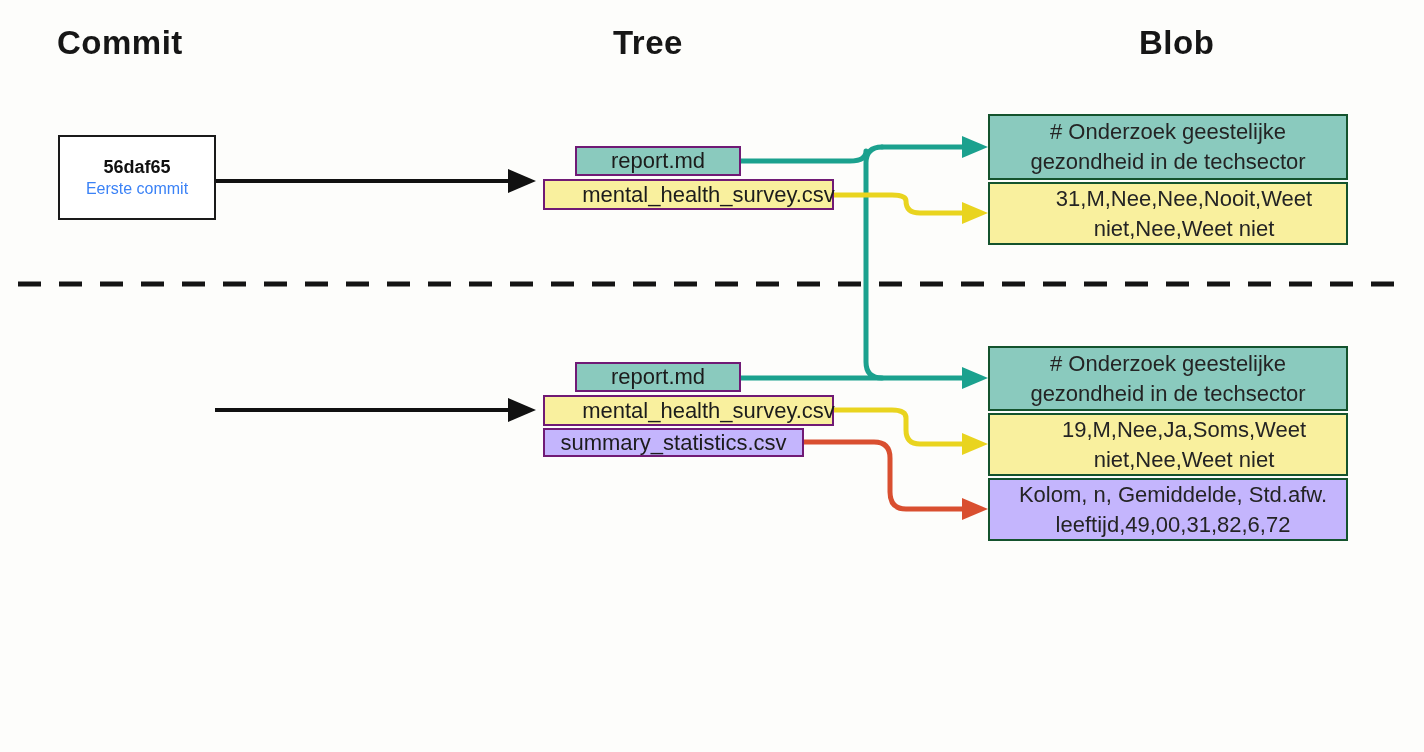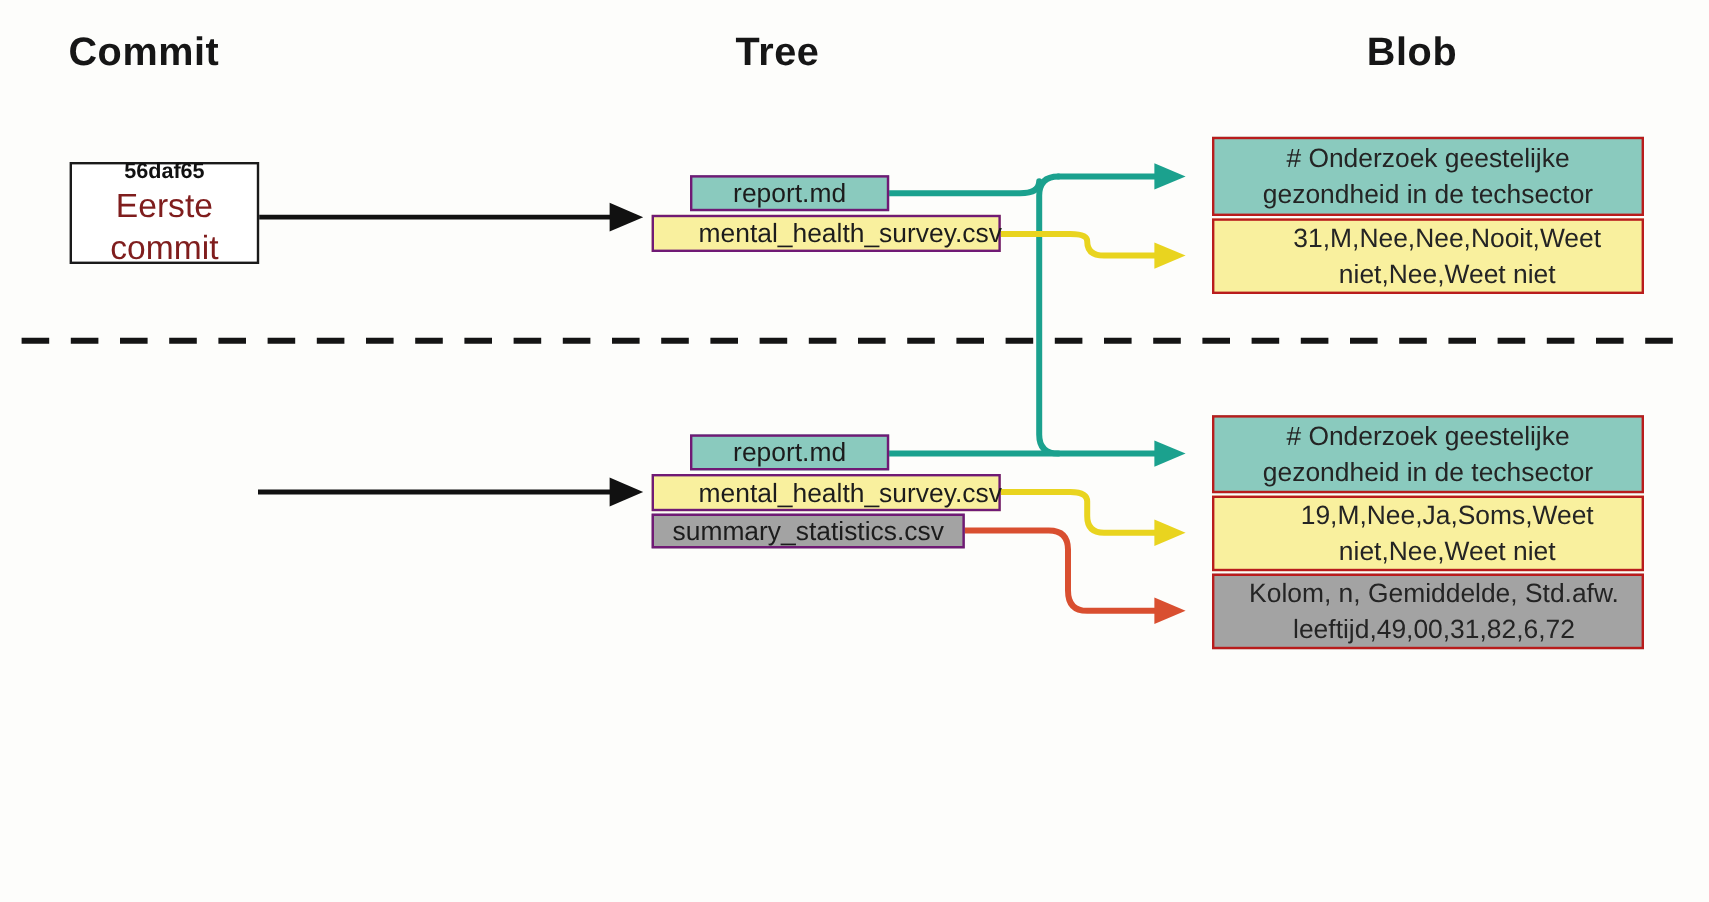--- a/index.html
+++ b/index.html
@@ -28,52 +28,51 @@
     background: #ffffff;
     border: 2px solid #1a1a1a;
     display: flex;
     flex-direction: column;
     align-items: center;
     justify-content: center;
     text-align: center;
     line-height: 1.25;
   }
   .commit-hash { font-weight: bold; font-size: 18px; color: #111; }
-  .commit-msg  { font-size: 28px; color: #7f1d1d; width: 112px; }
+  .commit-msg  { font-size: 16px; color: #3b82f6; width: 112px; }
   .commit-msg.wide { width: 160px; }
 
   #commit-box-1 { left: 58px; top: 135px; width: 158px; height: 85px; }
   #commit-box-2 { left: 62px; top: 368px; width: 155px; height: 106px; }
 
   .tree-item {
     position: absolute;
     border: 2px solid #701a75;
     display: flex;
     align-items: center;
     justify-content: center;
     font-size: 22px;
     white-space: nowrap;
     color: #1c1c1c;
   }
   .blob-item {
     position: absolute;
-    border: 2px solid #b91c1c;
+    border: 2px solid #14532d;
     display: flex;
     align-items: center;
     justify-content: center;
     text-align: center;
     font-size: 22px;
     line-height: 1.35;
     color: #242424;
     padding: 2px 8px;
-    margin-left: 22px;
   }
   .teal   { background: #8acabe; }
   .yellow { background: #f9f09e; padding-left: 40px; }
-  .red    { background: #a3a3a3; }
+  .red    { background: #c4b5fd; }
 
   
   #t1-report { left: 575px; top: 146px; width: 166px; height: 30px; }
   #t1-mhs    { left: 543px; top: 179px; width: 291px; height: 31px; }
   
   #t2-report { left: 575px; top: 362px; width: 166px; height: 30px; }
   #t2-mhs    { left: 543px; top: 395px; width: 291px; height: 31px; }
   #t2-sum    { left: 543px; top: 428px; width: 261px; height: 29px; }
 
   

